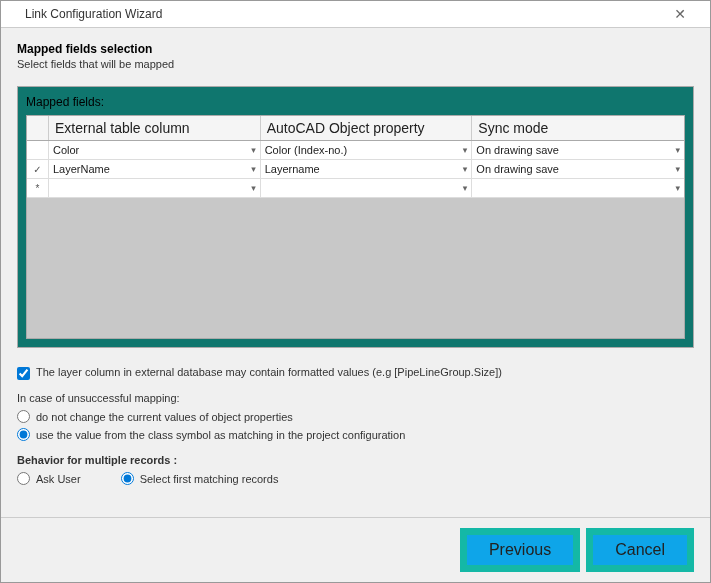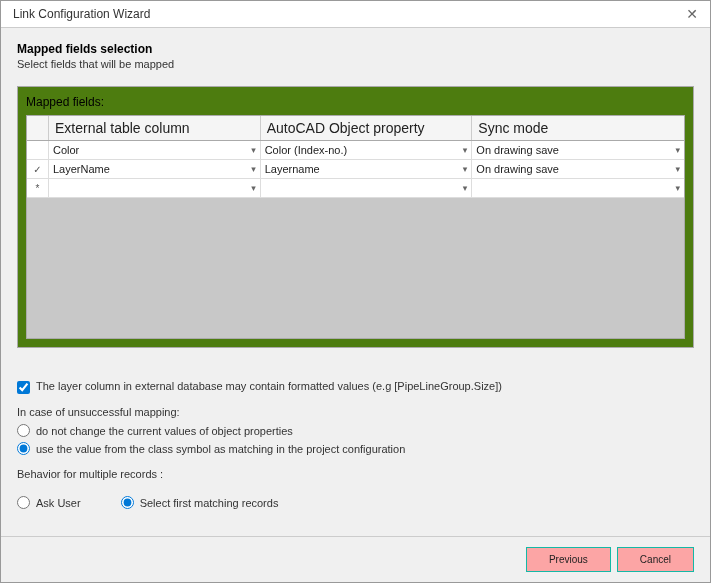--- a/index.html
+++ b/index.html
@@ -18,21 +18,21 @@
       height: 583px;
       background: #f0f0f0;
       border: 1px solid #999;
       box-shadow: 2px 2px 8px rgba(0,0,0,0.3);
       display: flex;
       flex-direction: column;
     }
     .title-bar {
       background: #fff;
       border-bottom: 1px solid #ccc;
-      padding: 6px 12px;
+      padding: 6px 24px;
       display: flex;
       align-items: center;
       justify-content: space-between;
       font-size: 12px;
       color: #333;
     }
     .title-bar-close {
       font-size: 14px;
       cursor: pointer;
       color: #666;
@@ -52,23 +52,23 @@
       font-size: 12px;
       margin-bottom: 2px;
     }
     .section-subtitle {
       font-size: 11px;
       color: #333;
       margin-bottom: 16px;
     }
     .mapped-fields-section {
       border: 1px solid #aaa;
-      background: #4d7c0f;
+      background: #0f766e;
       padding: 8px;
-      margin-bottom: 24px;
+      margin-bottom: 10px;
     }
     .mapped-fields-label {
       font-size: 12px;
       font-weight: normal;
       margin-bottom: 6px;
     }
     .table-container {
       border: 1px solid #aaa;
     }
     .table-header {
@@ -173,43 +173,43 @@
     .radio-row input[type=radio] {
       cursor: pointer;
       accent-color: #0078d7;
     }
     .radio-label {
       font-size: 11px;
       color: #333;
     }
     .behavior-label {
       font-size: 11px;
-      font-weight: normal;
+      font-weight: bold;
       color: #333;
       margin-top: 8px;
-      margin-bottom: 16px;
+      margin-bottom: 6px;
     }
     .radio-horizontal {
       display: flex;
       align-items: center;
       gap: 40px;
     }
     .dialog-footer {
       border-top: 1px solid #ccc;
       padding: 10px 16px;
       display: flex;
       justify-content: flex-end;
       gap: 6px;
       background: #f0f0f0;
     }
     .btn {
       padding: 6px 22px;
-      font-size: 10px;
-      border: 1px solid #14b8a6;
-      background: #fca5a5;
+      font-size: 16px;
+      border: 7px solid #14b8a6;
+      background: #0ea5e9;
       cursor: pointer;
       color: #222;
       min-width: 75px;
     }
   </style>
 </head>
 <body>
 
 <div class="dialog">
 

